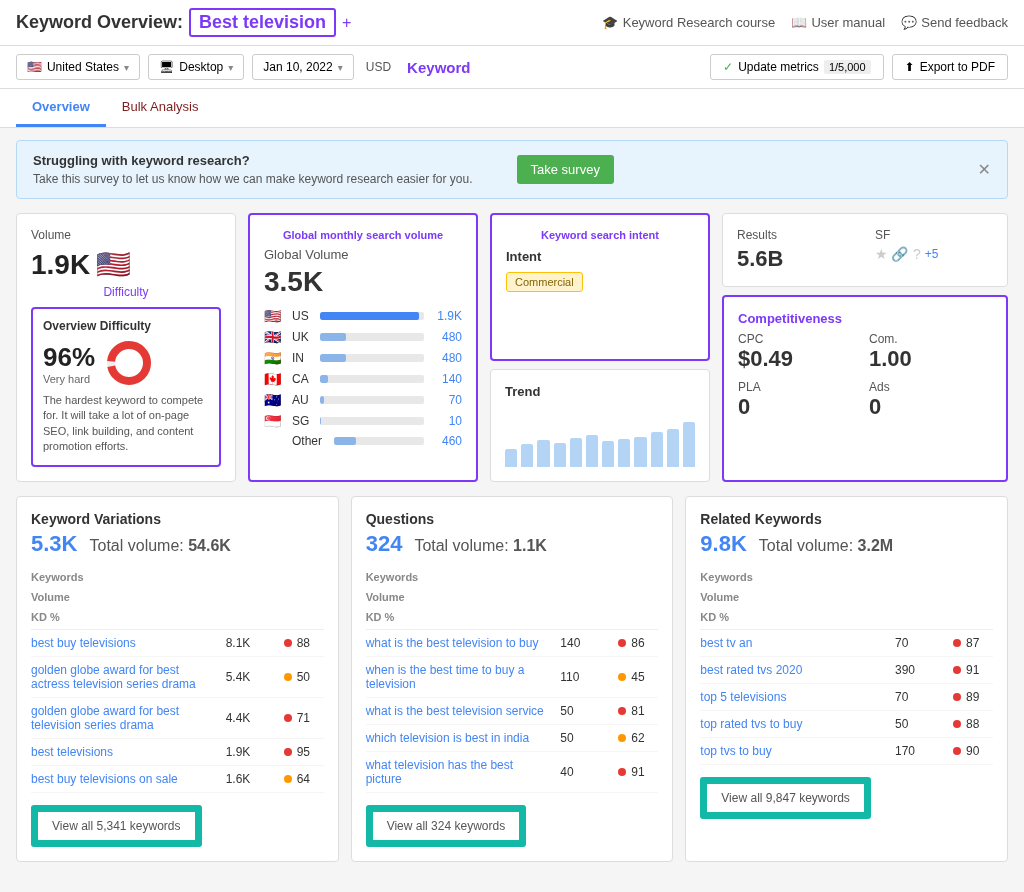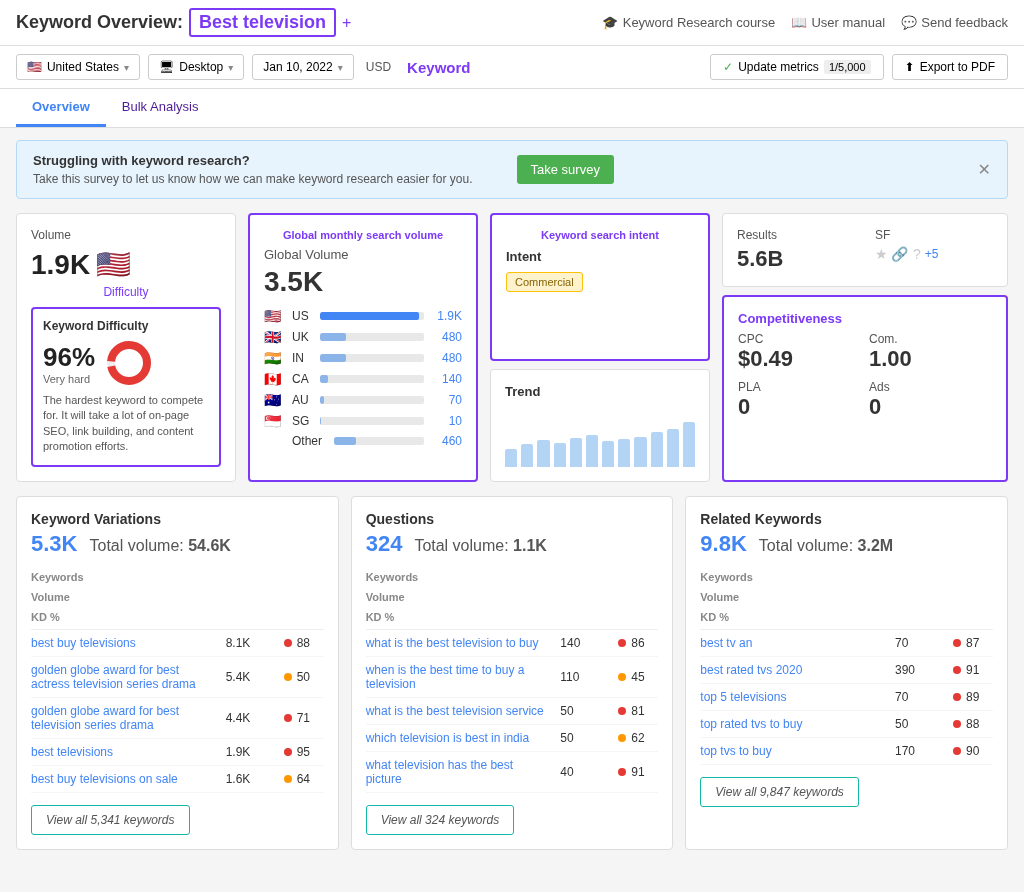--- a/index.html
+++ b/index.html
@@ -12,21 +12,21 @@
     .toolbar { background: #fff; padding: 8px 16px; display: flex; align-items: center; justify-content: space-between; border-bottom: 1px solid #ddd; }
     .toolbar-left { display: flex; gap: 8px; align-items: center; }
     .filter-btn { border: 1px solid #ccc; background: #fff; padding: 5px 10px; border-radius: 3px; cursor: pointer; display: flex; align-items: center; gap: 5px; font-size: 12px; }
     .filter-btn .arrow { font-size: 10px; color: #888; }
     .keyword-label { color: #7c3af7; font-size: 15px; font-weight: bold; margin-left: 8px; }
     .toolbar-right { display: flex; gap: 8px; }
     .action-btn { border: 1px solid #ccc; background: #fff; padding: 5px 12px; border-radius: 3px; cursor: pointer; font-size: 12px; display: flex; align-items: center; gap: 5px; }
     .checkmark { color: #4caf50; }
     
     .tabs { background: #fff; border-bottom: 1px solid #ddd; padding: 0 16px; display: flex; gap: 0; }
-    .tab { padding: 10px 16px; cursor: pointer; font-size: 13px; border-bottom: 3px solid transparent; color: #4c1d95; }
+    .tab { padding: 10px 16px; cursor: pointer; font-size: 13px; border-bottom: 3px solid transparent; color: #7f1d1d; }
     .tab.active { border-bottom-color: #4285f4; color: #4285f4; font-weight: bold; }
     
     .content { padding: 12px 16px; }
     
     .survey-banner { background: #e8f4fd; border: 1px solid #b3d9f7; border-radius: 4px; padding: 12px 16px; margin-bottom: 14px; display: flex; align-items: center; justify-content: space-between; }
     .survey-text h4 { font-size: 13px; font-weight: bold; margin-bottom: 4px; }
     .survey-text p { font-size: 12px; color: #555; }
     .survey-btn { background: #4caf50; color: #fff; border: none; padding: 7px 14px; border-radius: 3px; cursor: pointer; font-size: 13px; margin-left: 16px; white-space: nowrap; }
     .close-banner { background: none; border: none; cursor: pointer; color: #888; font-size: 16px; }
     .survey-left { display: flex; align-items: center; gap: 28px; }
@@ -82,21 +82,21 @@
     .section-volume { font-size: 16px; color: #555; display: inline; margin-left: 8px; }
     .table-header { display: grid; gap: 8px; padding: 6px 0; border-bottom: 1px solid #eee; font-size: 11px; color: #888; font-weight: bold; }
     .table-row-item { display: grid; gap: 8px; padding: 6px 0; border-bottom: 1px solid #f5f5f5; font-size: 12px; align-items: center; }
     .kv-table .table-row-item { grid-template-columns: 1fr 50px 40px; }
     .q-table .table-row-item { grid-template-columns: 1fr 50px 40px; }
     .rk-table .table-row-item { grid-template-columns: 1fr 50px 40px; }
     .kw-link { color: #4285f4; text-decoration: none; font-size: 12px; cursor: pointer; }
     .kd-dot { width: 8px; height: 8px; border-radius: 50%; display: inline-block; margin-right: 2px; }
     .kd-dot.red { background: #e53935; }
     .kd-dot.orange { background: #ff9800; }
-    .view-all-btn { display: block; margin-top: 12px; border: 1px solid #14b8a6; background: #fff; padding: 7px 14px; border-radius: 3px; cursor: pointer; font-size: 12px; color: #555; text-align: right; font-style: italic; }
+    .view-all-btn { display: block; margin-top: 12px; border: 7px solid #14b8a6; background: #fff; padding: 7px 14px; border-radius: 3px; cursor: pointer; font-size: 12px; color: #555; text-align: right; }
     .kd-cell { display: flex; align-items: center; gap: 3px; }
     .count-section { margin-bottom: 8px; display: flex; align-items: baseline; gap: 4px; }
     .top-right-links { display: flex; gap: 16px; align-items: center; }
   </style>
 </head>
 <body>
 
 <div class="top-bar">
   <div style="display:flex;align-items:center;gap:6px;">
     <span style="font-size:18px;font-weight:bold;">Keyword Overview:</span>
@@ -172,21 +172,21 @@
   <div class="metrics-row">
 
     <div class="metric-card">
       <div class="metric-label">Volume</div>
       <div class="metric-value">
         <span>1.9K</span>
         <span>🇺🇸</span>
       </div>
       <div class="difficulty-label">Difficulty</div>
       <div class="kd-section">
-        <div class="kd-header">Keyword Difficulty</div>
+        <div class="kd-header">Overview Difficulty</div>
         <div class="kd-value-row">
           <div>
             <div class="kd-percent">96%</div>
             <div class="kd-hard">Very hard</div>
           </div>
           <svg class="donut" viewBox="0 0 48 48">
             <circle cx="24" cy="24" r="18" fill="none" stroke="#eee" stroke-width="8"></circle>
             <circle cx="24" cy="24" r="18" fill="none" stroke="#e53935" stroke-width="8" stroke-dasharray="108 5" stroke-dashoffset="27" transform="rotate(-90 24 24)"></circle>
           </svg>
         </div>

